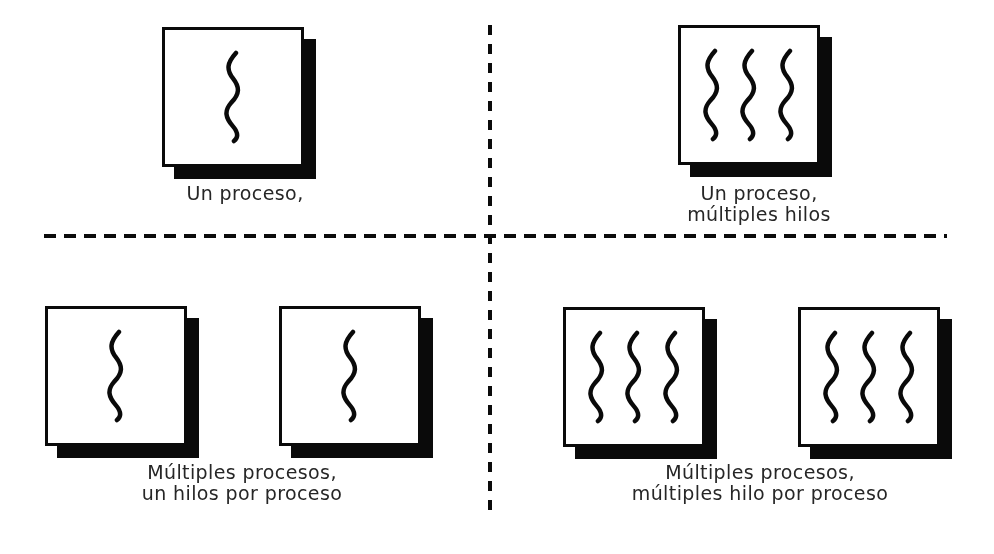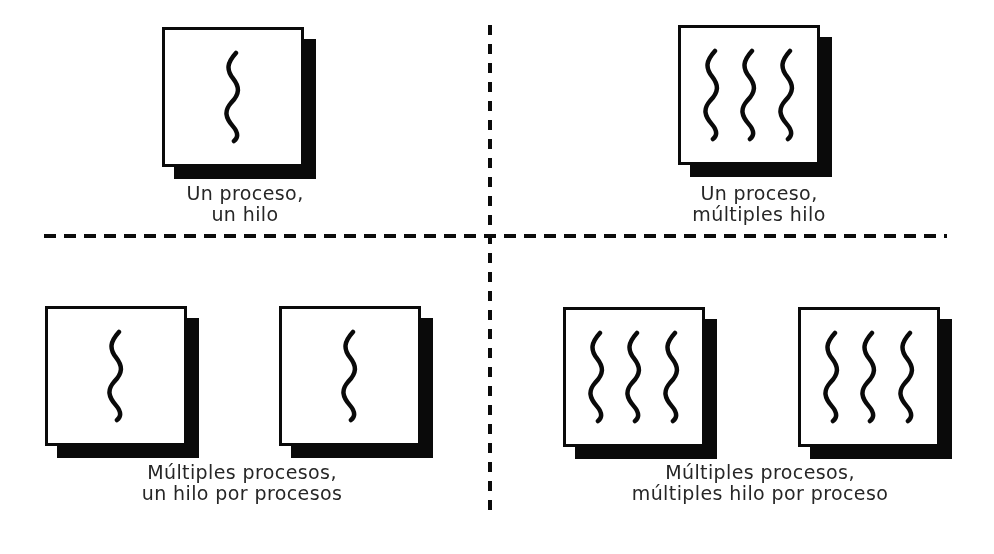--- a/index.html
+++ b/index.html
@@ -97,60 +97,59 @@
   <section class="quadrant q1">
     <div class="boxes">
         <div class="process-box">
           <svg class="thread" viewBox="0 0 22 96">
             <path d="M 14 3 C 5 13, 4 20, 11 29 C 18 38, 18 45, 9 54 C 2 62, 3 69, 11 78 C 17 85, 16 90, 12 93"></path>
           </svg>
         </div>
       </div>
     <div class="caption">
       <div>Un proceso,</div>
-      <div>un hilo</div>
     </div>
   </section>
 
   <section class="quadrant q2">
     <div class="boxes">
         <div class="process-box">
           <svg class="thread" viewBox="0 0 22 96">
             <path d="M 14 3 C 5 13, 4 20, 11 29 C 18 38, 18 45, 9 54 C 2 62, 3 69, 11 78 C 17 85, 16 90, 12 93"></path>
           </svg>
           <svg class="thread" viewBox="0 0 22 96">
             <path d="M 14 3 C 5 13, 4 20, 11 29 C 18 38, 18 45, 9 54 C 2 62, 3 69, 11 78 C 17 85, 16 90, 12 93"></path>
           </svg>
           <svg class="thread" viewBox="0 0 22 96">
             <path d="M 14 3 C 5 13, 4 20, 11 29 C 18 38, 18 45, 9 54 C 2 62, 3 69, 11 78 C 17 85, 16 90, 12 93"></path>
           </svg>
         </div>
       </div>
     <div class="caption">
       <div>Un proceso,</div>
-      <div>múltiples hilo</div>
+      <div>múltiples hilos</div>
     </div>
   </section>
 
   <section class="quadrant q3">
     <div class="boxes">
         <div class="process-box">
           <svg class="thread" viewBox="0 0 22 96">
             <path d="M 14 3 C 5 13, 4 20, 11 29 C 18 38, 18 45, 9 54 C 2 62, 3 69, 11 78 C 17 85, 16 90, 12 93"></path>
           </svg>
         </div>
         <div class="process-box">
           <svg class="thread" viewBox="0 0 22 96">
             <path d="M 14 3 C 5 13, 4 20, 11 29 C 18 38, 18 45, 9 54 C 2 62, 3 69, 11 78 C 17 85, 16 90, 12 93"></path>
           </svg>
         </div>
       </div>
     <div class="caption">
       <div>Múltiples procesos,</div>
-      <div>un hilo por procesos</div>
+      <div>un hilos por proceso</div>
     </div>
   </section>
 
   <section class="quadrant q4">
     <div class="boxes">
         <div class="process-box">
           <svg class="thread" viewBox="0 0 22 96">
             <path d="M 14 3 C 5 13, 4 20, 11 29 C 18 38, 18 45, 9 54 C 2 62, 3 69, 11 78 C 17 85, 16 90, 12 93"></path>
           </svg>
           <svg class="thread" viewBox="0 0 22 96">

